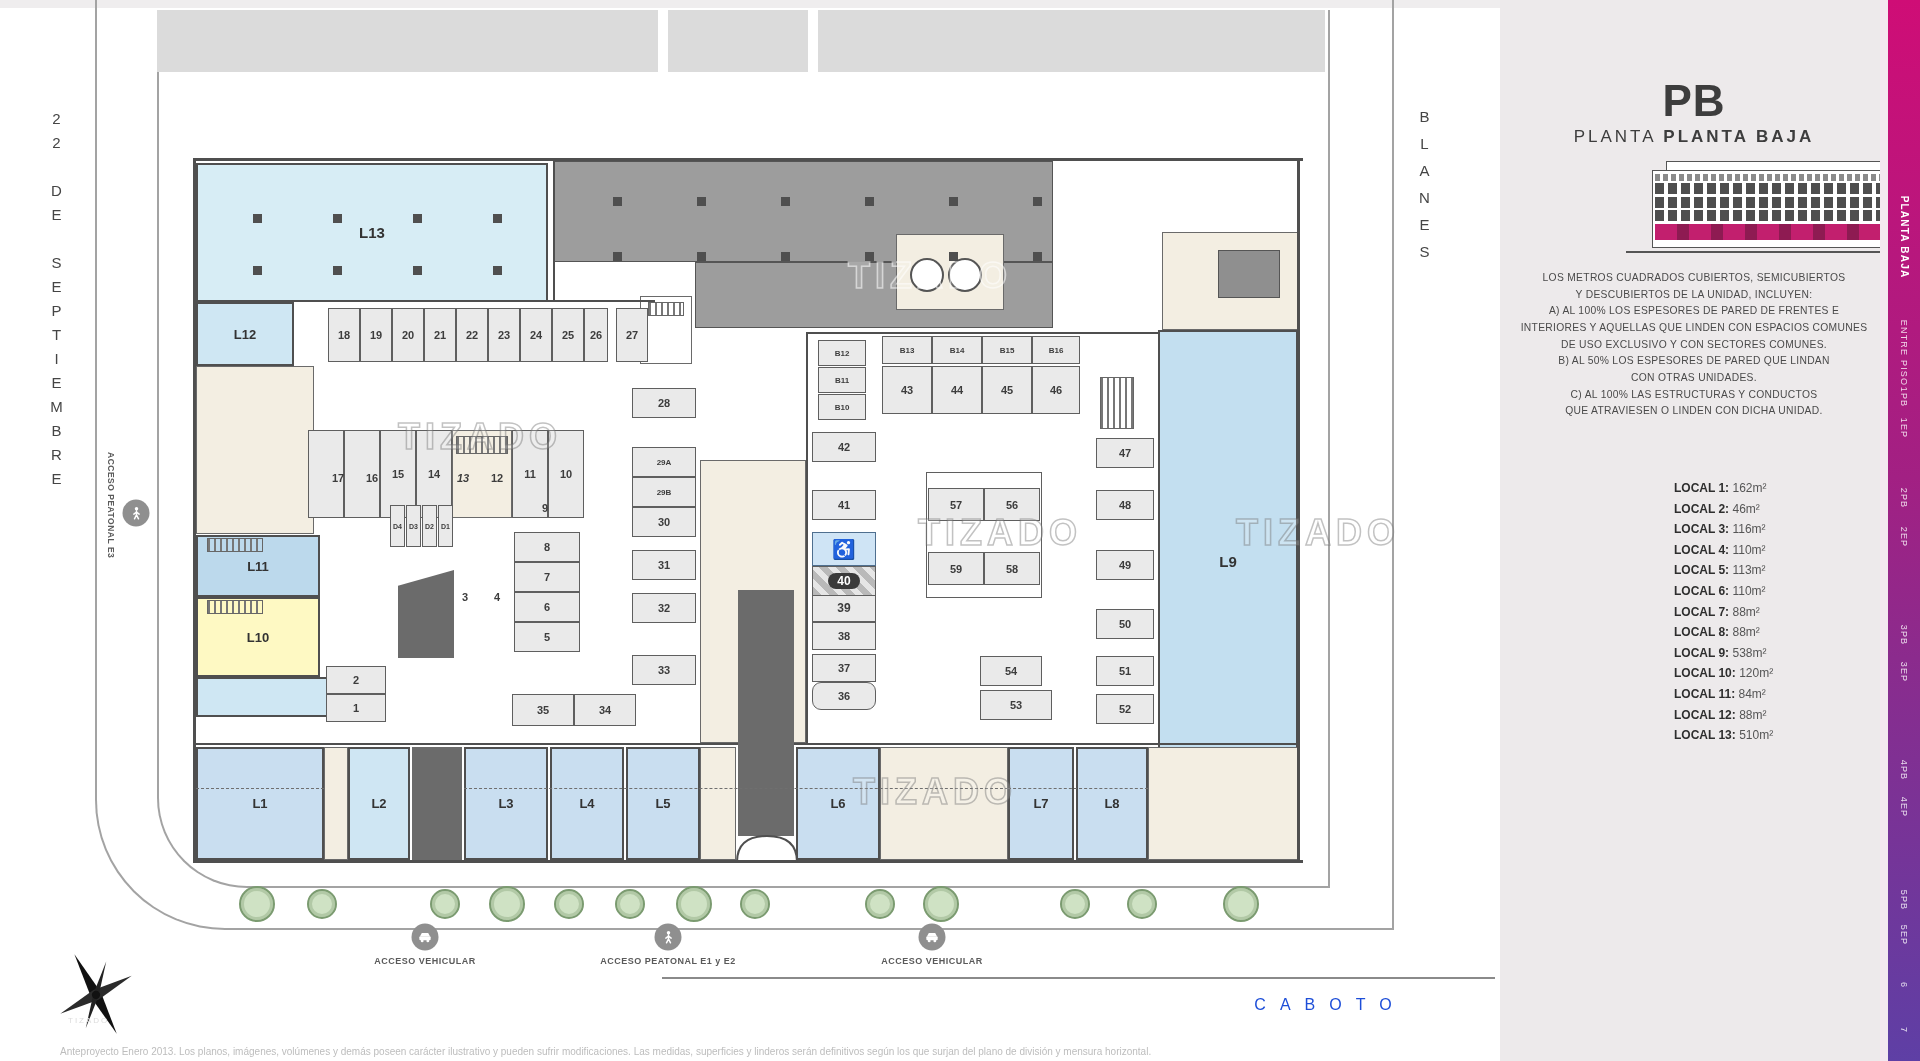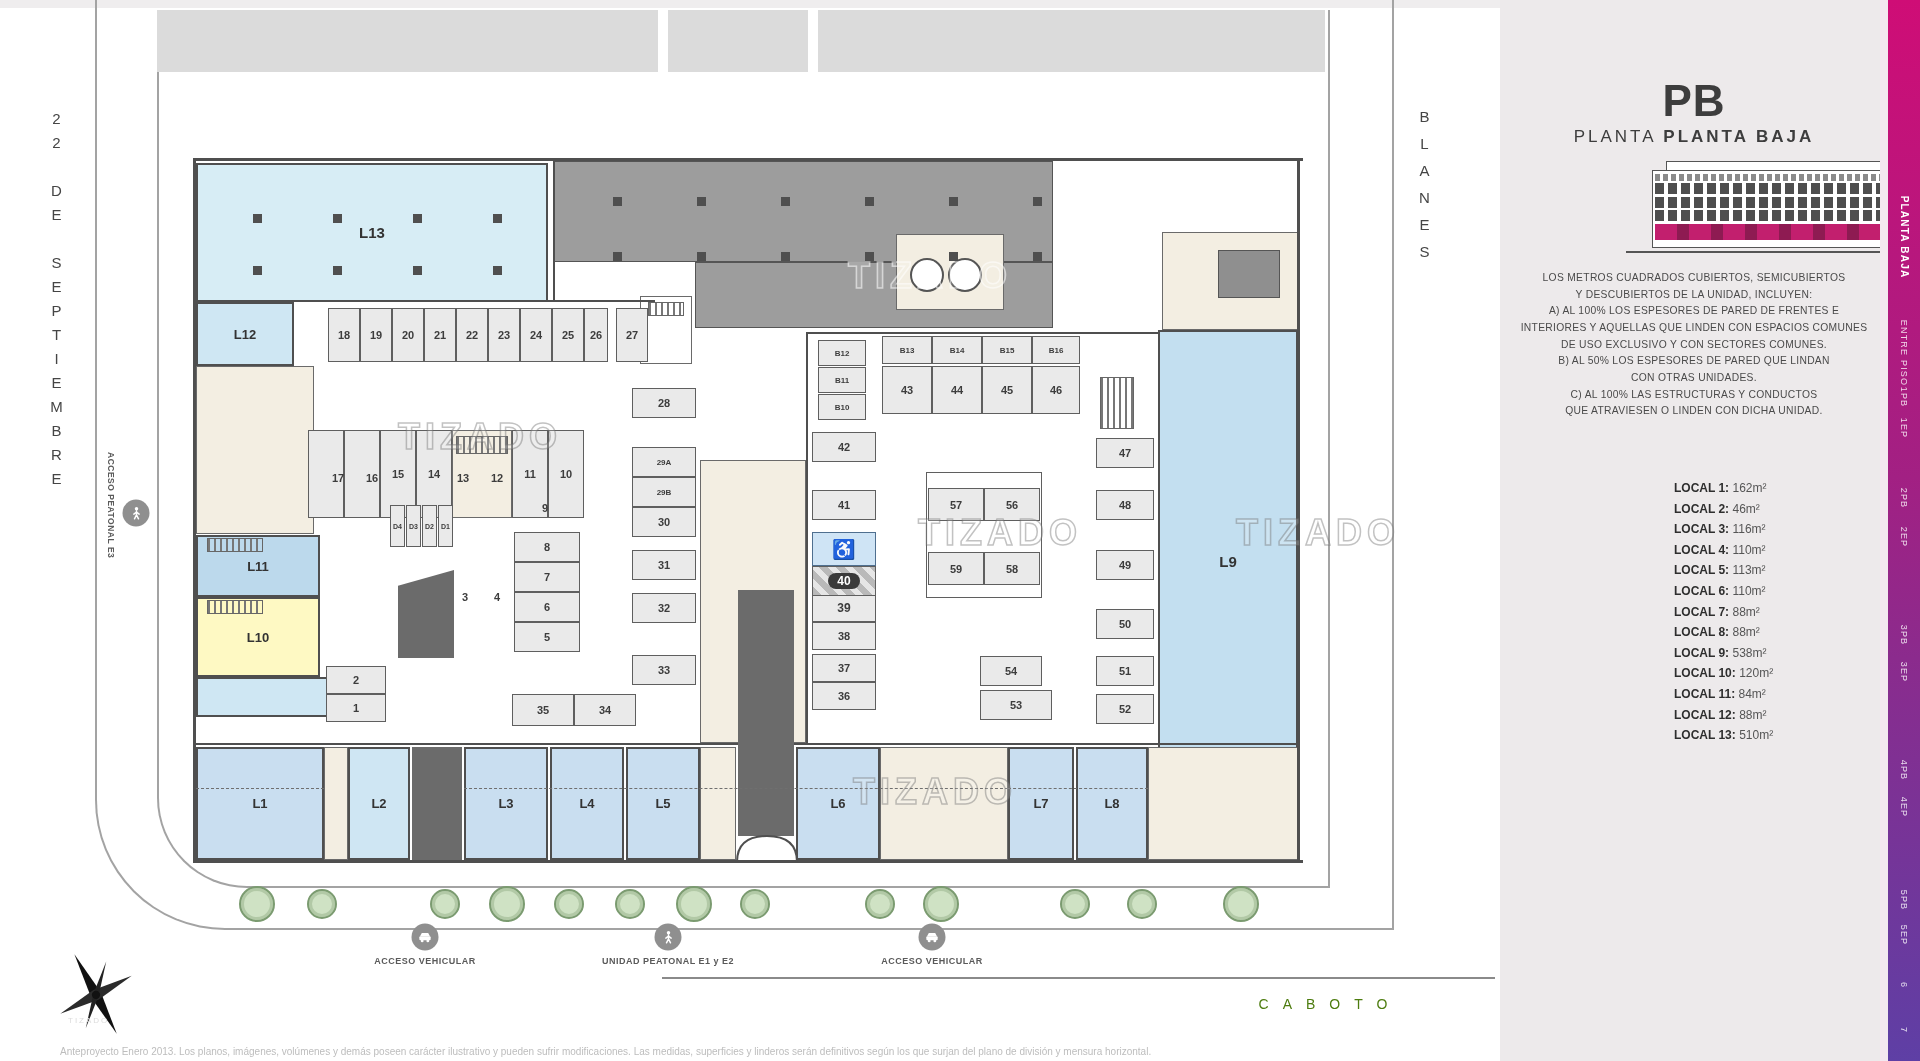--- a/index.html
+++ b/index.html
@@ -156,21 +156,21 @@
       <div class="stall" style="left: 512px; top: 694px; width: 62px; height: 32px; font-size: 11px;">35</div>
       <div class="stall" style="left: 574px; top: 694px; width: 62px; height: 32px; font-size: 11px;">34</div>
       <div class="stall" style="left: 818px; top: 340px; width: 48px; height: 26px; font-size: 8px;">B12</div>
       <div class="stall" style="left: 818px; top: 367px; width: 48px; height: 26px; font-size: 8px;">B11</div>
       <div class="stall" style="left: 818px; top: 394px; width: 48px; height: 26px; font-size: 8px;">B10</div>
       <div class="stall" style="left: 812px; top: 432px; width: 64px; height: 30px; font-size: 11px;">42</div>
       <div class="stall" style="left: 812px; top: 490px; width: 64px; height: 30px; font-size: 11px;">41</div>
       <div class="stall" style="left: 812px; top: 594px; width: 64px; height: 28px; font-size: 12px;">39</div>
       <div class="stall" style="left: 812px; top: 622px; width: 64px; height: 28px; font-size: 11px;">38</div>
       <div class="stall" style="left: 812px; top: 654px; width: 64px; height: 28px; font-size: 11px;">37</div>
-      <div class="stall" style="left: 812px; top: 682px; width: 64px; height: 28px; font-size: 11px;">36</div>
+      <div class="stall" style="left: 812px; top: 682px; width: 64px; height: 28px; font-size: 11px; border-radius: 9px;">36</div>
       <div class="stall" style="left: 882px; top: 336px; width: 50px; height: 28px; font-size: 8px;">B13</div>
       <div class="stall" style="left: 932px; top: 336px; width: 50px; height: 28px; font-size: 8px;">B14</div>
       <div class="stall" style="left: 982px; top: 336px; width: 50px; height: 28px; font-size: 8px;">B15</div>
       <div class="stall" style="left: 1032px; top: 336px; width: 48px; height: 28px; font-size: 8px;">B16</div>
       <div class="stall" style="left: 882px; top: 366px; width: 50px; height: 48px; font-size: 11px;">43</div>
       <div class="stall" style="left: 932px; top: 366px; width: 50px; height: 48px; font-size: 11px;">44</div>
       <div class="stall" style="left: 982px; top: 366px; width: 50px; height: 48px; font-size: 11px;">45</div>
       <div class="stall" style="left: 1032px; top: 366px; width: 48px; height: 48px; font-size: 11px;">46</div>
       <div class="stall" style="left: 928px; top: 488px; width: 56px; height: 33px; font-size: 11px;">57</div>
       <div class="stall" style="left: 984px; top: 488px; width: 56px; height: 33px; font-size: 11px;">56</div>
@@ -186,21 +186,21 @@
       <div class="stall" style="left: 1096px; top: 694px; width: 58px; height: 30px; font-size: 11px;">52</div>
       <div class="stall" style="left: 390px; top: 505px; width: 15px; height: 42px; font-size: 7px;">D4</div>
       <div class="stall" style="left: 406px; top: 505px; width: 15px; height: 42px; font-size: 7px;">D3</div>
       <div class="stall" style="left: 422px; top: 505px; width: 15px; height: 42px; font-size: 7px;">D2</div>
       <div class="stall" style="left: 438px; top: 505px; width: 15px; height: 42px; font-size: 7px;">D1</div>
       <div class="stall" style="left: 308px; top: 430px; width: 36px; height: 88px;"></div>
       <div class="stall" style="left: 344px; top: 430px; width: 36px; height: 88px;"></div>
       <div class="stall" style="left: 926px; top: 472px; width: 116px; height: 126px; background: transparent;"></div>
       <div class="flabel" style="left: 338px; top: 478px;">17</div>
       <div class="flabel" style="left: 372px; top: 478px;">16</div>
-      <div class="flabel" style="left: 463px; top: 478px;">13</div>
+      <div class="flabel" style="left: 463px; top: 478px; font-style: italic;">13</div>
       <div class="flabel" style="left: 497px; top: 478px;">12</div>
       <div class="flabel" style="left: 545px; top: 508px;">9</div>
       <div class="flabel" style="left: 465px; top: 597px;">3</div>
       <div class="flabel" style="left: 497px; top: 597px;">4</div>
       <div class="stall" style="left: 812px; top: 532px; width: 64px; height: 34px; font-size: 19px; background: rgb(207, 228, 245); color: rgb(31, 78, 121); border: 1.5px solid rgb(79, 111, 143);">♿</div>
       <div class="stall" style="left: 812px; top: 566px; width: 64px; height: 30px; background: repeating-linear-gradient(45deg, rgb(185, 185, 185) 0px, rgb(185, 185, 185) 6px, rgb(230, 230, 230) 6px, rgb(230, 230, 230) 12px);">
         <div style="background: rgb(58, 58, 58); color: rgb(255, 255, 255); font-weight: bold; font-size: 12px; padding: 1px 9px; border-radius: 10px;">40</div>
       </div>
       <div class="ramp" style="left: 398px; top: 570px; width: 56px; height: 88px; clip-path: polygon(0px 18%, 100% 0px, 100% 100%, 0px 100%);"></div>
       <div class="ramp" style="left: 412px; top: 747px; width: 50px; height: 113px;"></div>
@@ -264,35 +264,35 @@
           <circle cx="16" cy="17.5" r="2" fill="#fff"></circle>
         </svg>
       </div>
       <div class="acc-label" style="left: 425px; top: 956px;">ACCESO VEHICULAR</div>
       <div class="acc-circle" style="left: 668px; top: 937px;">
         <svg width="16" height="16" viewBox="0 0 24 24">
           <circle cx="12" cy="5" r="2.6" fill="#fff"></circle>
           <path d="M12 8 L12 14 M12 10 L8 13 M12 10 L16 13 M12 14 L9 20 M12 14 L15 20" stroke="#fff" stroke-width="2.2" fill="none" stroke-linecap="round"></path>
         </svg>
       </div>
-      <div class="acc-label" style="left: 668px; top: 956px;">UNIDAD PEATONAL E1 y E2</div>
+      <div class="acc-label" style="left: 668px; top: 956px;">ACCESO PEATONAL E1 y E2</div>
       <div class="acc-circle" style="left: 932px; top: 937px;">
         <svg width="17" height="17" viewBox="0 0 24 24">
           <path d="M5 11 L7.5 6.5 H16.5 L19 11 Z" fill="#fff"></path>
           <rect x="4" y="11" width="16" height="5.5" rx="1.5" fill="#fff"></rect>
           <circle cx="8" cy="17.5" r="2" fill="#fff"></circle>
           <circle cx="16" cy="17.5" r="2" fill="#fff"></circle>
         </svg>
       </div>
       <div class="acc-label" style="left: 932px; top: 956px;">ACCESO VEHICULAR</div>
     </div>
 
   <div class="street-v" style="left:48px;top:110px;">22 DE SEPTIEMBRE</div>
   <div class="street-v" style="left:1416px;top:108px;letter-spacing:10px;">BLANES</div>
-  <div class="abs" style="left:1330px;top:996px;transform:translateX(-50%);font-size:14px;letter-spacing:14px;color:#4d7c0f;">CABOTO</div>
+  <div class="abs" style="left:1330px;top:996px;transform:translateX(-50%);font-size:16px;letter-spacing:14px;color:#1d4ed8;">CABOTO</div>
 
   <div class="abs" style="left:106px;top:452px;writing-mode:vertical-rl;font-size:8.5px;font-weight:bold;color:#5a5a5a;letter-spacing:.5px;">ACCESO PEATONAL E3</div>
   <div class="acc-circle" style="left:136px;top:513px;">
     <svg width="16" height="16" viewBox="0 0 24 24">
         <circle cx="12" cy="5" r="2.6" fill="#fff"></circle>
       <path d="M12 8 L12 14 M12 10 L8 13 M12 10 L16 13 M12 14 L9 20 M12 14 L15 20" stroke="#fff" stroke-width="2.2" fill="none" stroke-linecap="round"></path>
       </svg>
   </div>
 
   <div class="abs" style="left:50px;top:945px;width:92px;height:96px;">

